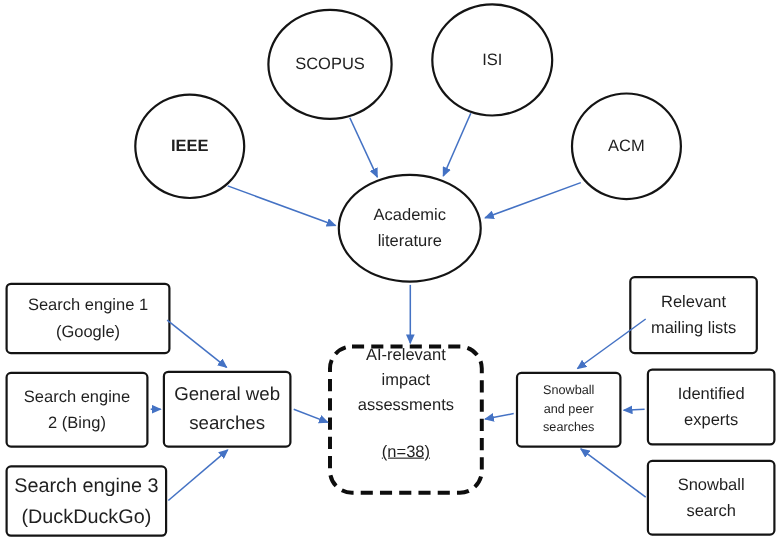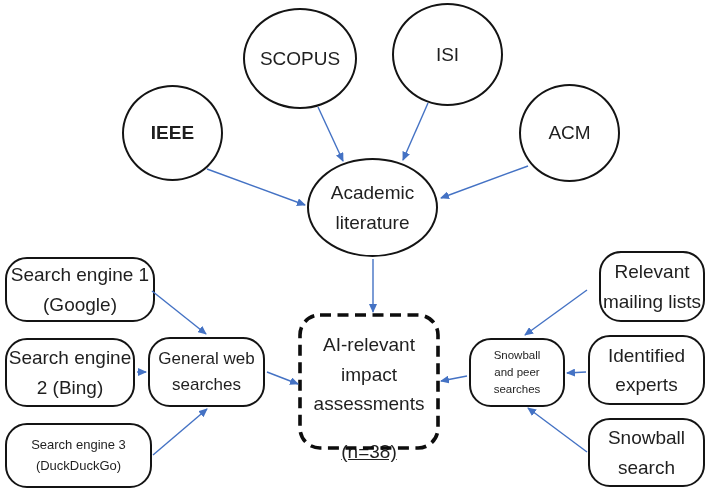--- a/index.html
+++ b/index.html
@@ -24,42 +24,42 @@
   .node{
     position:absolute;
     display:flex;flex-direction:column;
     align-items:center;justify-content:center;
     text-align:center;
     background:var(--bg);
     box-sizing:border-box;
     line-height:1.55;
   }
   .ellipse{border:2.2px solid var(--border);border-radius:50%;}
-  .roundbox{border:2.5px solid var(--border);border-radius:22px;}
-  .fs15{font-size:19px;}
-  .fs14{font-size:13px;}
+  .roundbox{border:2.5px solid var(--border);border-radius:5px;}
+  .fs15{font-size:15px;}
+  .fs14{font-size:18px;}
   .fs13{font-size:17px;}
   .fs11{font-size:11.5px;line-height:1.5;}
   .count-line{margin-top:19px;text-decoration:underline;}
   .arrow{stroke:var(--arrow);stroke-width:1.4;fill:none;}
   #ah path{fill:var(--arrow);}
   .dashed-rect{stroke:#0d0d0d;stroke-width:3.6;fill:none;stroke-dasharray:11 6.5;}
   
   #n-ieee    {left:122px;top:85px; width:101px;height:96px;font-weight:bold;}
   #n-scopus  {left:243px;top:8px;  width:114px;height:101px;}
   #n-isi     {left:392px;top:3px;  width:111px;height:103px;}
   #n-acm     {left:519px;top:84px; width:101px;height:98px;}
   #n-academic{left:307px;top:158px;width:131px;height:99px;}
-  #n-center  {left:300px;top:332px;width:138px;height:133px;border-radius:20px;}
+  #n-center  {left:300px;top:300px;width:138px;height:133px;border-radius:20px;}
   #n-se1     {left:5px;  top:257px;width:150px;height:65px;}
   #n-se2     {left:5px;  top:338px;width:130px;height:69px;}
   #n-se3     {left:5px;  top:423px;width:147px;height:65px;}
   #n-web     {left:148px;top:337px;width:117px;height:70px;}
   #n-snow    {left:469px;top:338px;width:96px; height:69px;}
-  #n-mail    {left:599px;top:251px;width:106px;height:71px;}
+  #n-mail    {left:572px;top:251px;width:117px;height:71px;}
   #n-exp     {left:588px;top:335px;width:117px;height:70px;}
   #n-snsearch{left:588px;top:418px;width:117px;height:69px;}
 </style>
 </head>
 <body>
 
 <div class="canvas">
 
   <div class="node ellipse fs15" id="n-ieee">
     <span>IEEE</span>

